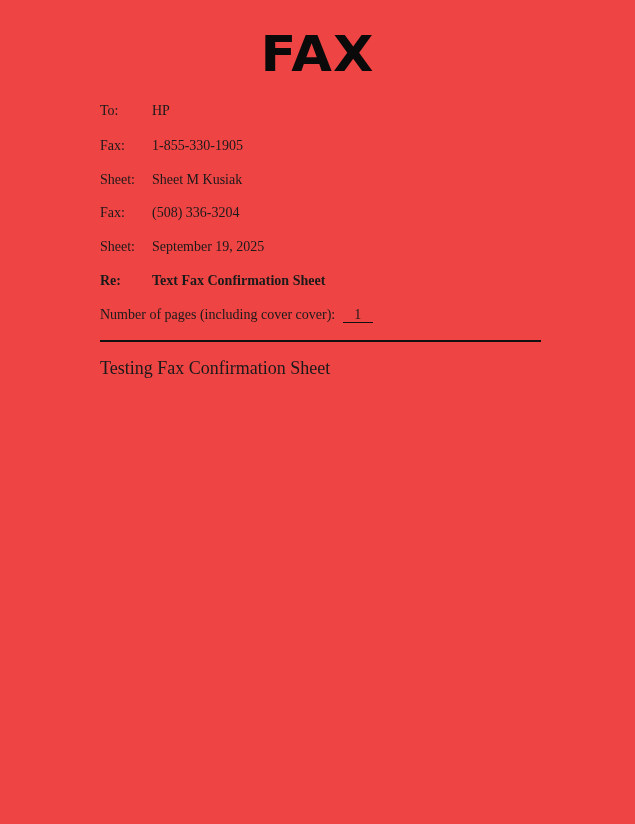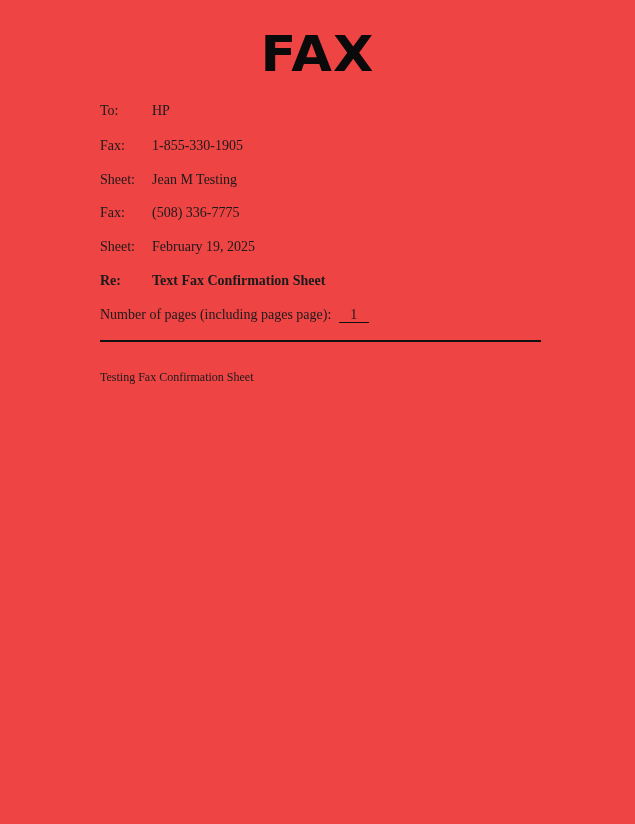--- a/index.html
+++ b/index.html
@@ -13,54 +13,54 @@
     }
     .field {
       position: absolute; left: 100px; font-family: "Liberation Serif", serif;
       font-size: 14px; color: #1a1a1a; line-height: 16px; white-space: nowrap;
     }
     .field .lbl { display: inline-block; }
     .field .val { position: absolute; left: 52px; }
     .pages-line { position: absolute; left: 100px; top: 307px; font-family: "Liberation Serif", serif; font-size: 14px; color: #1a1a1a; line-height: 16px; white-space: nowrap; }
     .pages-val { display: inline-block; width: 30px; border-bottom: 1.5px solid #111; text-align: center; margin-left: 4px; line-height: 14px; }
     .rule { position: absolute; left: 100px; width: 441px; top: 340px; height: 2px; background: #111; }
-    .body-text { position: absolute; left: 100px; top: 360px; font-family: "Liberation Serif", serif; font-size: 12px; color: #1a1a1a; line-height: 16px; margin-top: 9px; }
+    .body-text { position: absolute; left: 100px; top: 360px; font-family: "Liberation Serif", serif; font-size: 18px; color: #1a1a1a; line-height: 16px; }
   </style>
 </head>
 <body>
 
 <div class="page">
   <div class="title">FAX</div>
 
   <div class="field" style="top:103px;">
     <span class="lbl">To:</span>
     <span class="val">HP</span>
   </div>
   <div class="field" style="top:138px;">
     <span class="lbl">Fax:</span>
     <span class="val">1-855-330-1905</span>
   </div>
   <div class="field" style="top:172px;">
     <span class="lbl">Sheet:</span>
-    <span class="val">Jean M Testing</span>
+    <span class="val">Sheet M Kusiak</span>
   </div>
   <div class="field" style="top:205px;">
     <span class="lbl">Fax:</span>
-    <span class="val">(508) 336-7775</span>
+    <span class="val">(508) 336-3204</span>
   </div>
   <div class="field" style="top:239px;">
     <span class="lbl">Sheet:</span>
-    <span class="val">February 19, 2025</span>
+    <span class="val">September 19, 2025</span>
   </div>
   <div class="field" style="top:273px;font-weight:bold;">
     <span class="lbl">Re:</span>
     <span class="val">Text Fax Confirmation Sheet</span>
   </div>
 
   <div class="pages-line">
-    <span>Number of pages (including pages page):</span>
+    <span>Number of pages (including cover cover):</span>
     <span class="pages-val">1</span>
   </div>
 
   <div class="rule"></div>
 
   <div class="body-text">Testing Fax Confirmation Sheet</div>
 </div>
 
 </body></html>

